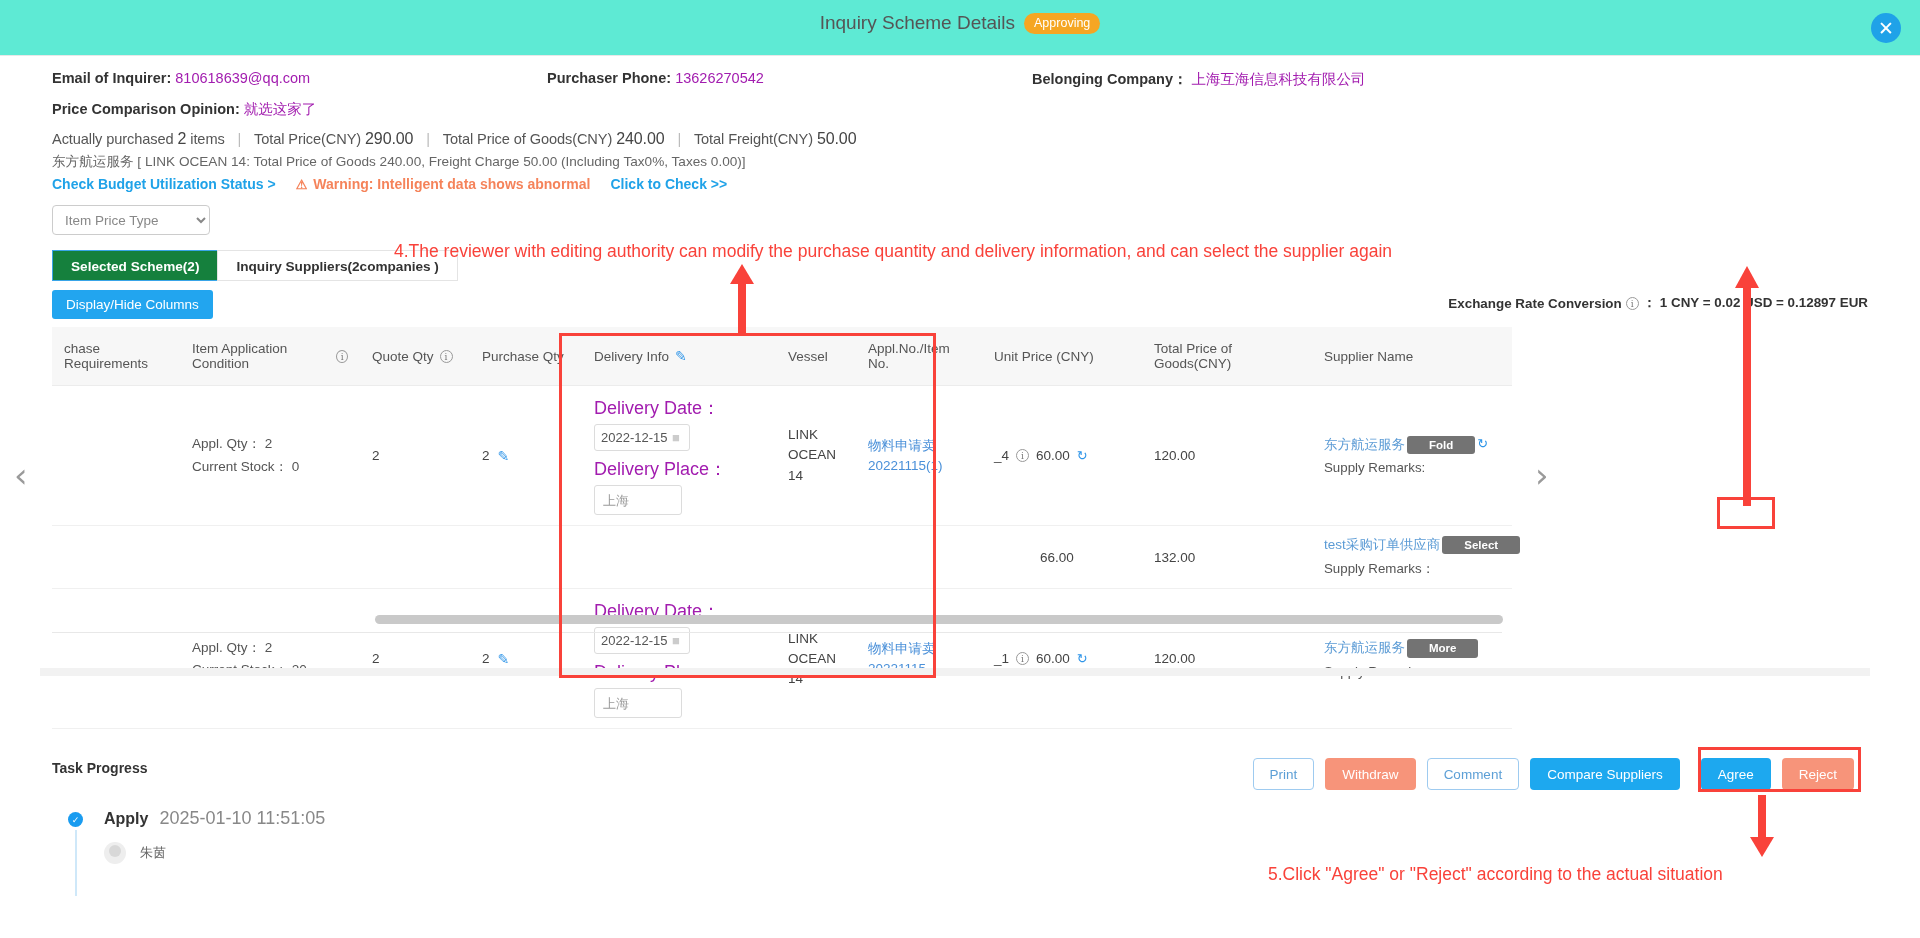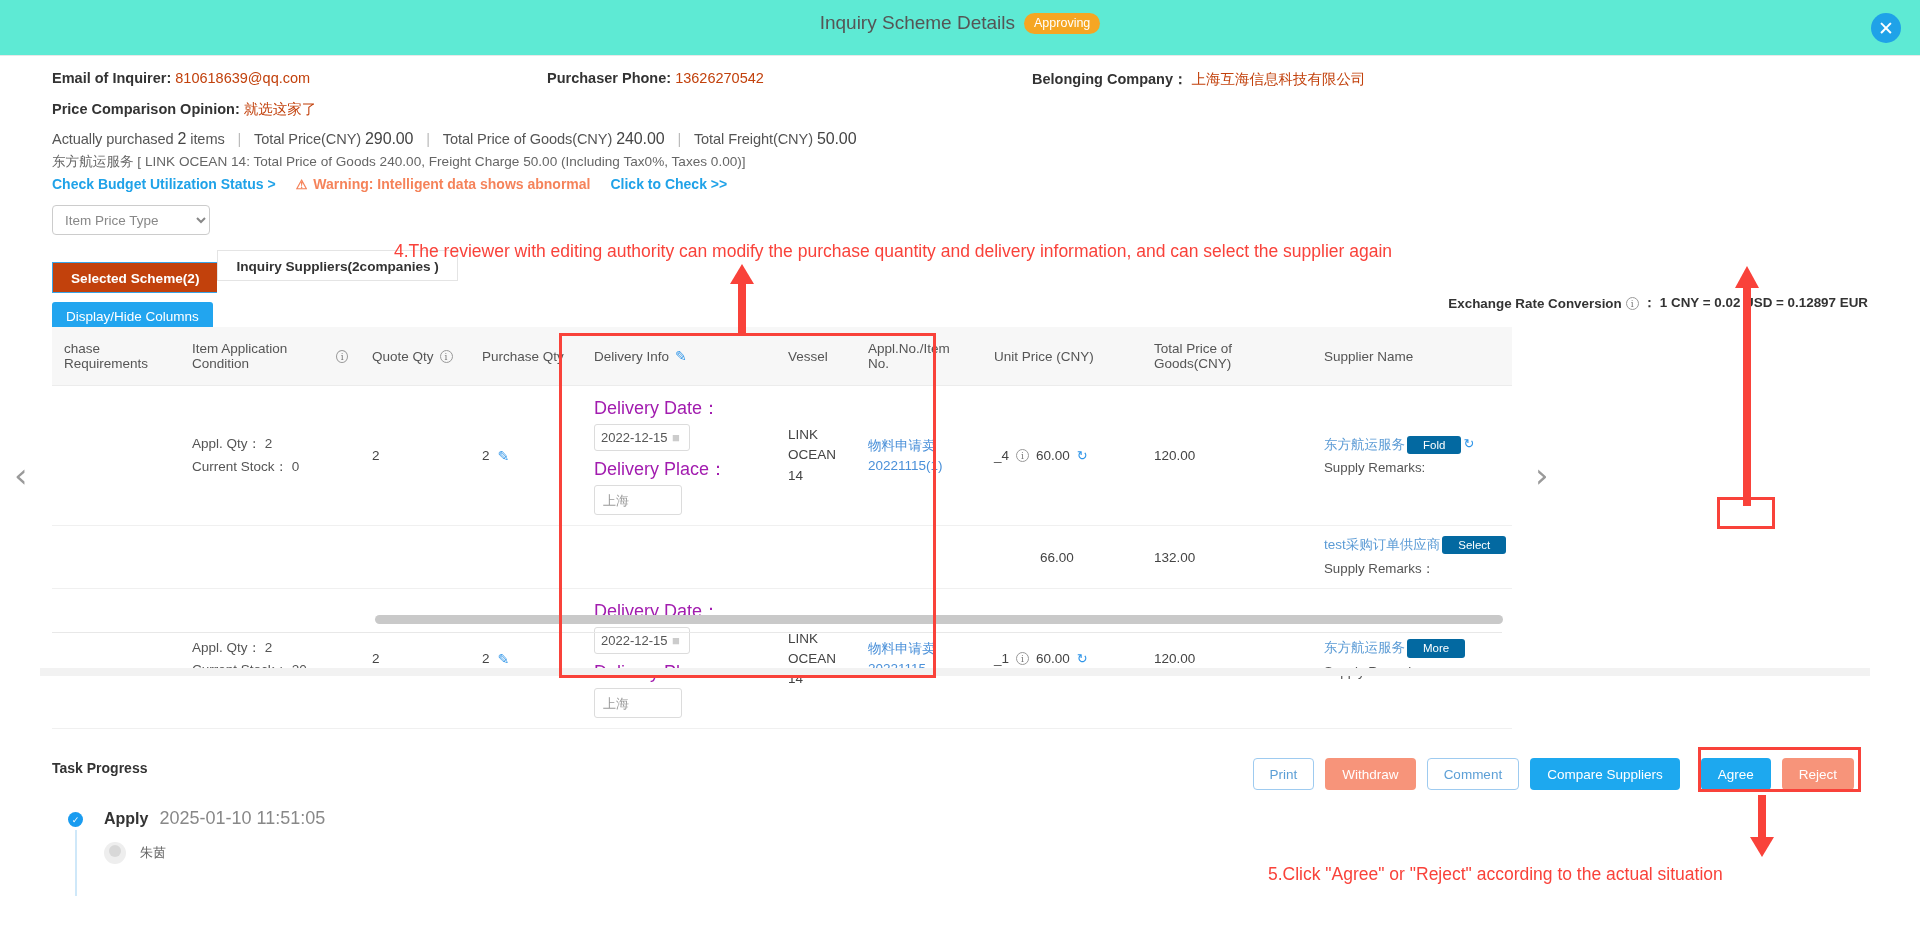--- a/index.html
+++ b/index.html
@@ -40,21 +40,21 @@
     font-family: "DejaVu Sans", sans-serif;
   }
 
   
   .info-block { padding: 14px 52px 0 52px; }
   .info-row { display: flex; margin-bottom: 11px; font-size: 14.5px; }
   .info-col-1 { width: 495px; }
   .info-col-2 { width: 485px; }
   .info-col-3 { flex: 1; }
   .lbl { font-weight: bold; color: #333; }
-  .val { color: #c2410c; }
+  .val { color: #a21caf; }
 
   .totals-line { font-size: 14.6px; color: #555; margin-bottom: 5px; letter-spacing: -0.1px; }
   .totals-line .big { font-size: 16px; color: #444; }
   .totals-line .sep { color: #bbb; margin: 0 9px; }
   .supplier-line { font-size: 13.6px; color: #666; margin-bottom: 5px; }
   .links-line { display: flex; align-items: center; gap: 20px; font-size: 14px; }
   .link-blue { color: #1fa2e8; font-weight: bold; cursor: pointer; }
   .warn { color: #f5835a; font-weight: bold; display: flex; align-items: center; gap: 6px; }
   .warn-tri { color: #f5835a; font-size: 13px; }
   .link-check { color: #1fa2e8; font-weight: bold; cursor: pointer; }
@@ -70,21 +70,21 @@
 
   
   .tabs { display: flex; margin-top: 15px; }
   .tab {
     padding: 0 18px; height: 31px; line-height: 31px;
     font-size: 13.6px; font-weight: bold; cursor: pointer;
     border: 1px solid #e4e4e4; border-right: none;
     background: #fff; color: #333;
   }
   .tab:last-child { border-right: 1px solid #e4e4e4; }
-  .tab.active { background: #c2410c; color: #fff; border-color: #39a5e8; margin-top: 12px; }
+  .tab.active { background: #15803d; color: #fff; border-color: #39a5e8; }
 
   .btn-showhide {
     margin-top: 9px; display: inline-block;
     background: #22a5ef; color: #fff; border: none; border-radius: 3px;
     padding: 0 14px; height: 29px; line-height: 29px; font-size: 13.5px;
     cursor: pointer; font-family: "Liberation Sans", sans-serif;
   }
 
   
   .exchange {
@@ -150,22 +150,22 @@
 
   .vessel-cell { line-height: 1.5; color: #444; }
   .appl-cell { color: #4a90d9; line-height: 1.45; cursor: pointer; }
   .appl-suffix { color: #444; display:inline-flex; align-items:center; gap:5px; }
   .unit-cell { display: flex; align-items: center; gap: 7px; }
   .hist-icon { color: #2f95e8; font-size: 13px; cursor: pointer; }
 
   .supp-name { color: #5b9bd5; cursor: pointer; }
   .supp-line { display: flex; gap: 2px; white-space: nowrap; }
   .chip {
-    background: #0369a1; color: #fff; font-size: 11.5px; font-weight: normal;
-    padding: 2px 16px; border-radius: 3px; cursor: pointer; line-height: 1.25;
+    background: #737373; color: #fff; font-size: 11.5px; font-weight: bold;
+    padding: 2px 22px; border-radius: 3px; cursor: pointer; line-height: 1.25;
   }
   .supp-remarks { color: #555; margin-top: 6px; font-size: 13.3px; }
 
   
   .hscroll {
     position: absolute; left: 375px; top: 615px; width: 1128px; height: 9px;
     background: #c9c9c9; border-radius: 5px;
   }
   .table-bottom-rule {
     position: absolute; left: 52px; top: 632px; width: 1450px; height: 1px; background: #e8e8e8;

